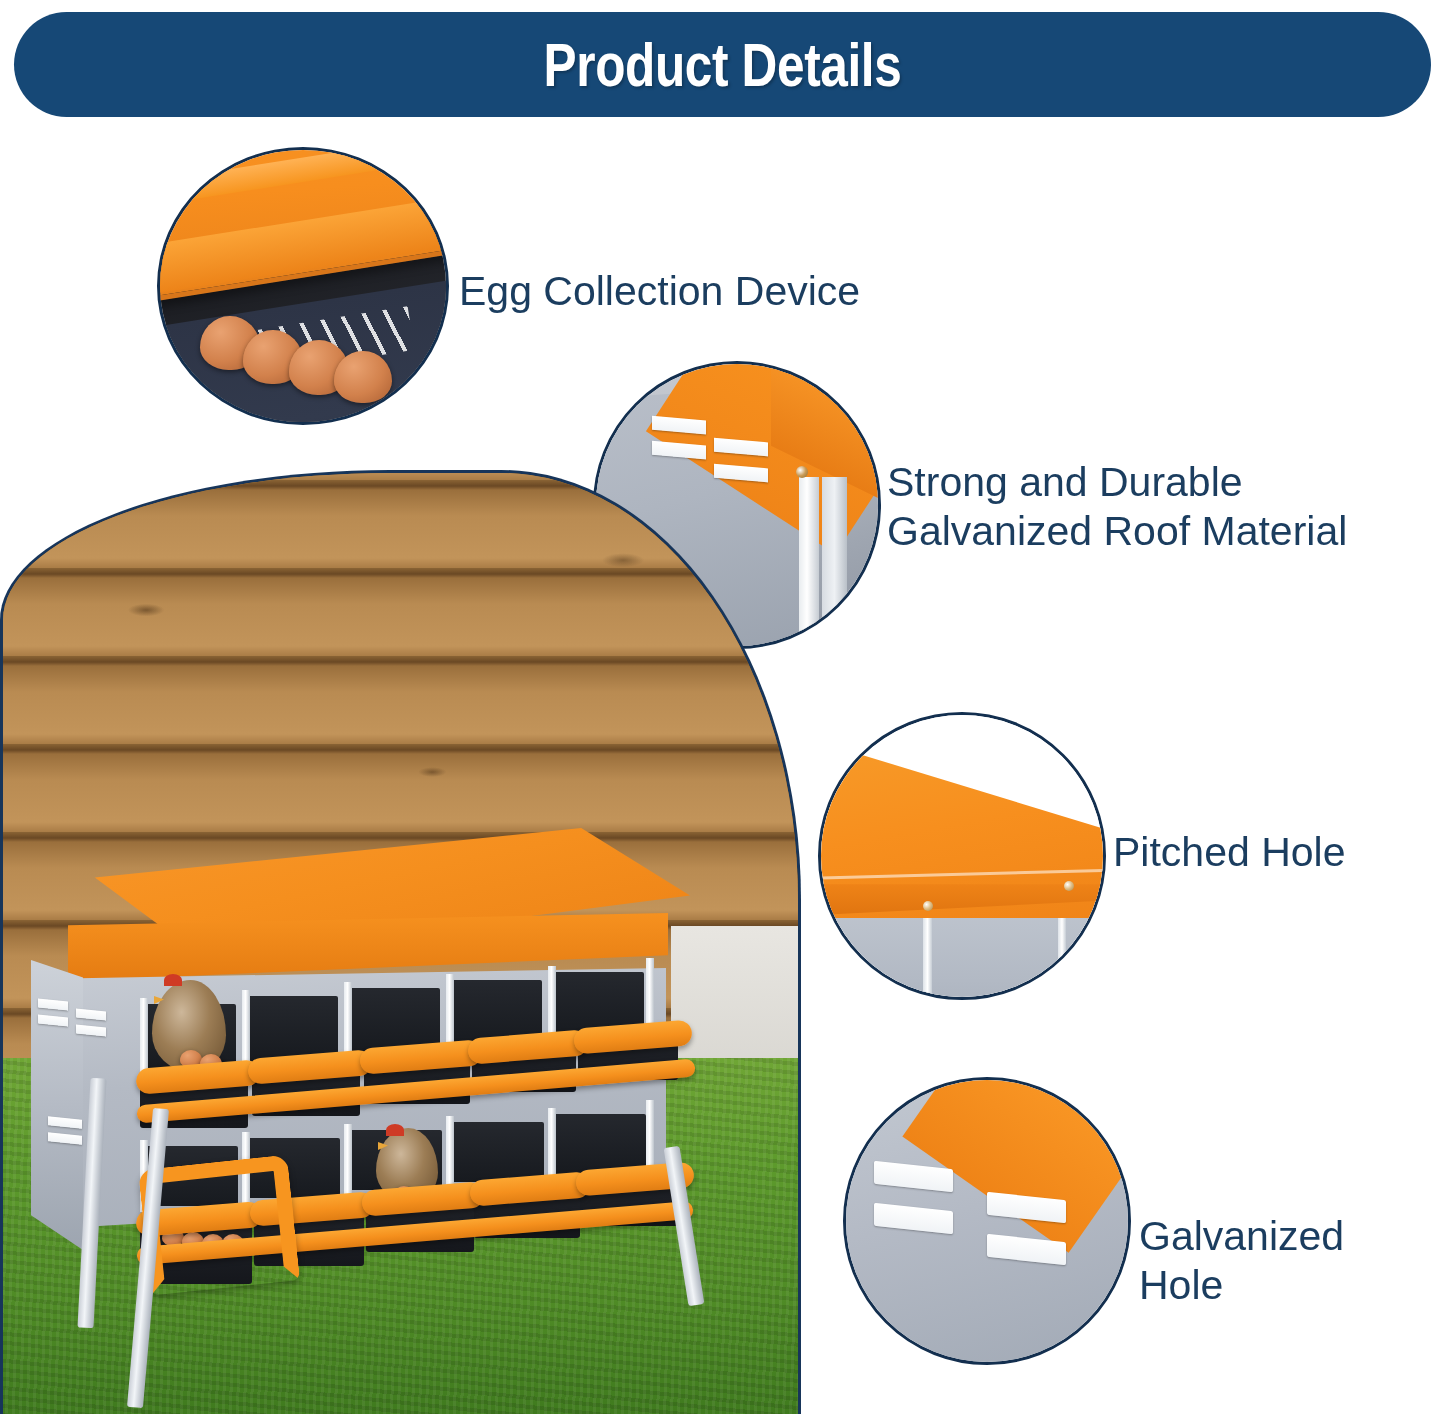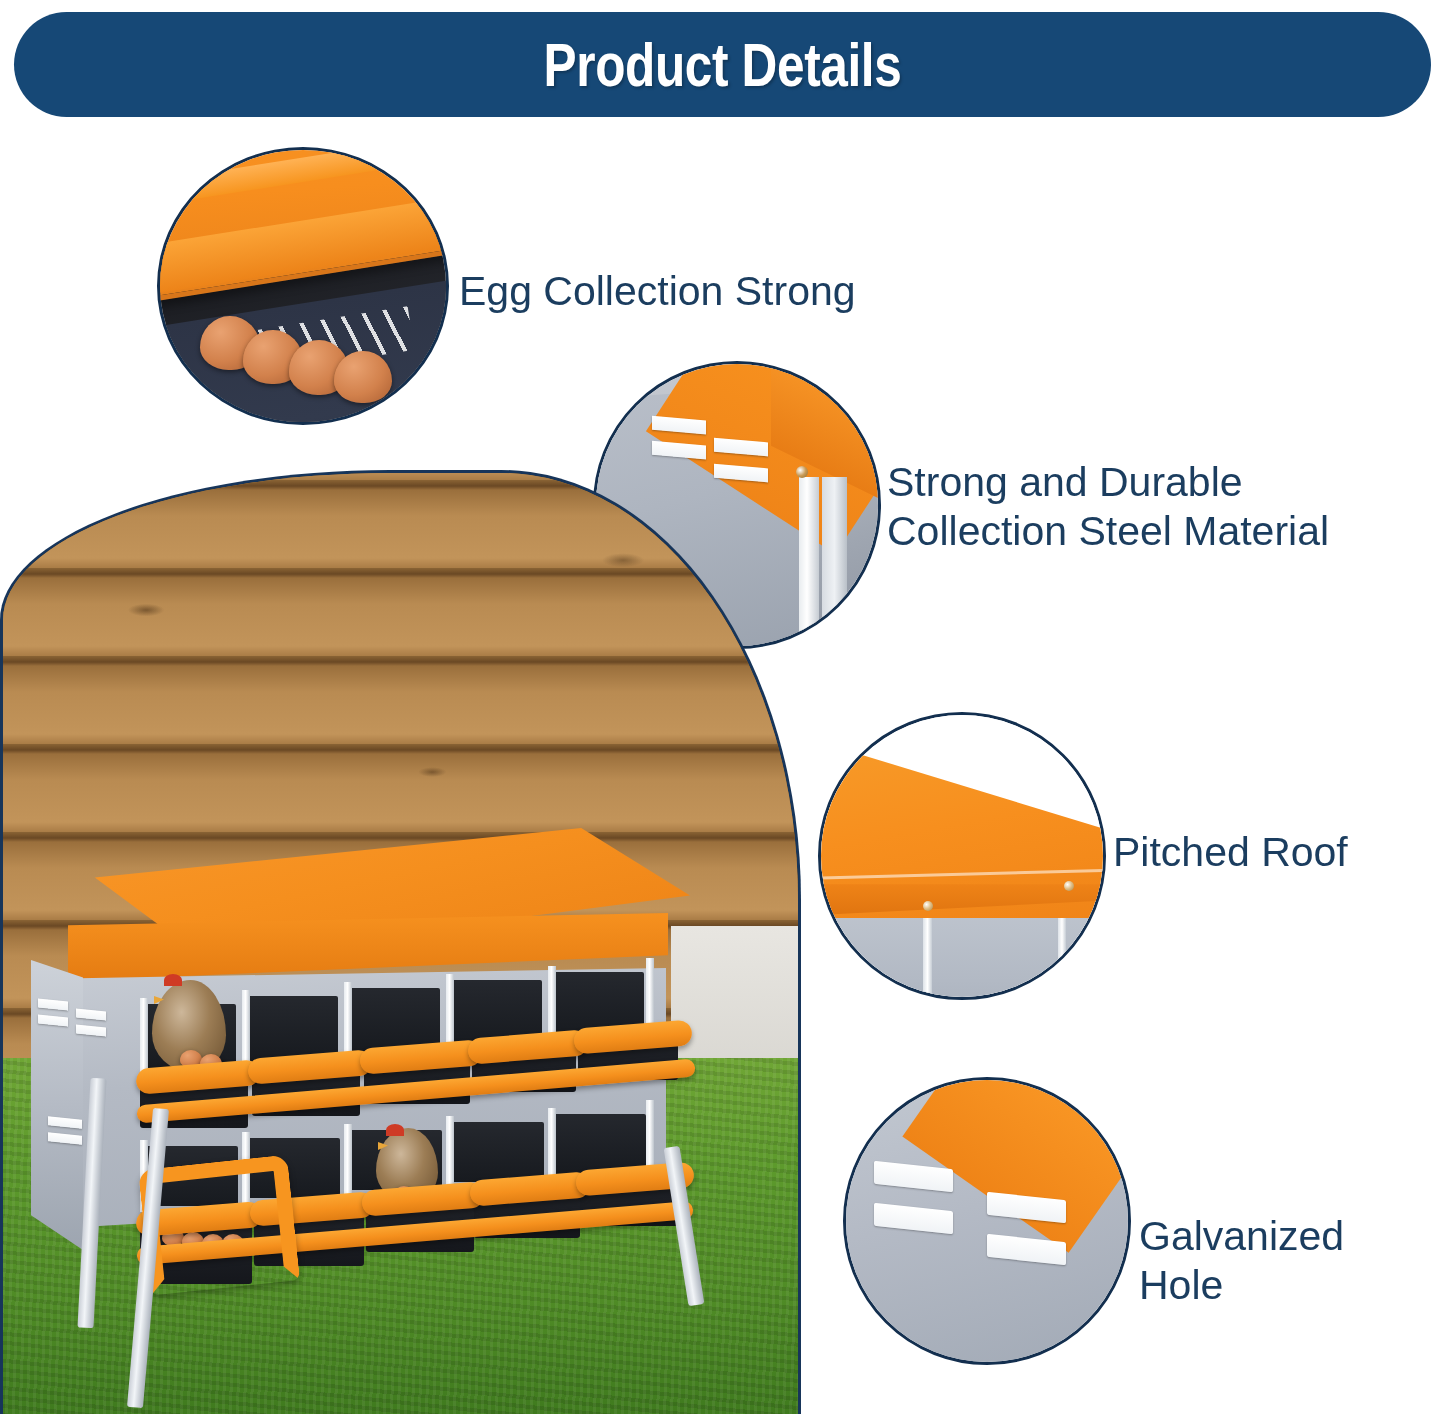--- a/index.html
+++ b/index.html
@@ -298,50 +298,50 @@
   <div class="c1-tray"></div>
   <div class="c1-perf"></div>
   <div class="egg" style="left:14%;top:61%;width:21%;height:20%;"></div>
   <div class="egg" style="left:29%;top:66%;width:21%;height:20%;"></div>
   <div class="egg" style="left:45%;top:70%;width:21%;height:20%;"></div>
   <div class="egg" style="left:61%;top:74%;width:20%;height:19%;"></div>
   <div class="c1-roof"></div>
   <div class="c1-roof-ridge"></div>
   <div class="c1-roof-lip"></div>
 </div>
-<div class="callout-label" id="label-egg" style="left:459px;top:267px;width:470px;">Egg Collection Strong</div>
+<div class="callout-label" id="label-egg" style="left:459px;top:267px;width:470px;">Egg Collection Device</div>
 
 <div class="circle" id="circle-steel">
   <div class="c2-panel"></div>
   <div class="c2-panel-face"></div>
   <div class="c2-roof"></div>
   <div class="c2-roof2"></div>
   <div class="c2-post"></div>
   <div class="c2-post2"></div>
   <div class="c2-screw"></div>
   <div class="vent-slot" style="left:20%;top:19%;width:19%;height:5%;transform:skewY(5deg);"></div>
   <div class="vent-slot" style="left:20%;top:28%;width:19%;height:5%;transform:skewY(5deg);"></div>
   <div class="vent-slot" style="left:42%;top:27%;width:19%;height:5%;transform:skewY(5deg);"></div>
   <div class="vent-slot" style="left:42%;top:36%;width:19%;height:5%;transform:skewY(5deg);"></div>
 </div>
 <div class="callout-label" id="label-steel" style="left:887px;top:458px;width:545px;">Strong and Durable
-Collection Steel Material</div>
+Galvanized Roof Material</div>
 
 <div class="circle" id="circle-roof">
   <div class="c3-bg"></div>
   <div class="c3-gray"></div>
   <div class="c3-post"></div>
   <div class="c3-post-b"></div>
   <div class="c3-rooftop"></div>
   <div class="c3-seam"></div>
   <div class="c3-roofedge"></div>
   <div class="c3-screw" style="left:36%;top:66%;"></div>
   <div class="c3-screw" style="left:86%;top:59%;"></div>
 </div>
-<div class="callout-label" id="label-roof" style="left:1113px;top:828px;width:300px;">Pitched Roof</div>
+<div class="callout-label" id="label-roof" style="left:1113px;top:828px;width:300px;">Pitched Hole</div>
 
 <div class="circle" id="circle-vent">
   <div class="c4-panel"></div>
   <div class="c4-orange"></div>
   <div class="vent-slot" style="left:10%;top:30%;width:28%;height:8%;transform:skewY(6deg);border-radius:2px;"></div>
   <div class="vent-slot" style="left:10%;top:45%;width:28%;height:8%;transform:skewY(6deg);border-radius:2px;"></div>
   <div class="vent-slot" style="left:50%;top:41%;width:28%;height:8%;transform:skewY(6deg);border-radius:2px;"></div>
   <div class="vent-slot" style="left:50%;top:56%;width:28%;height:8%;transform:skewY(6deg);border-radius:2px;"></div>
 </div>
 <div class="callout-label" id="label-vent" style="left:1139px;top:1212px;width:300px;">Galvanized Hole</div>

